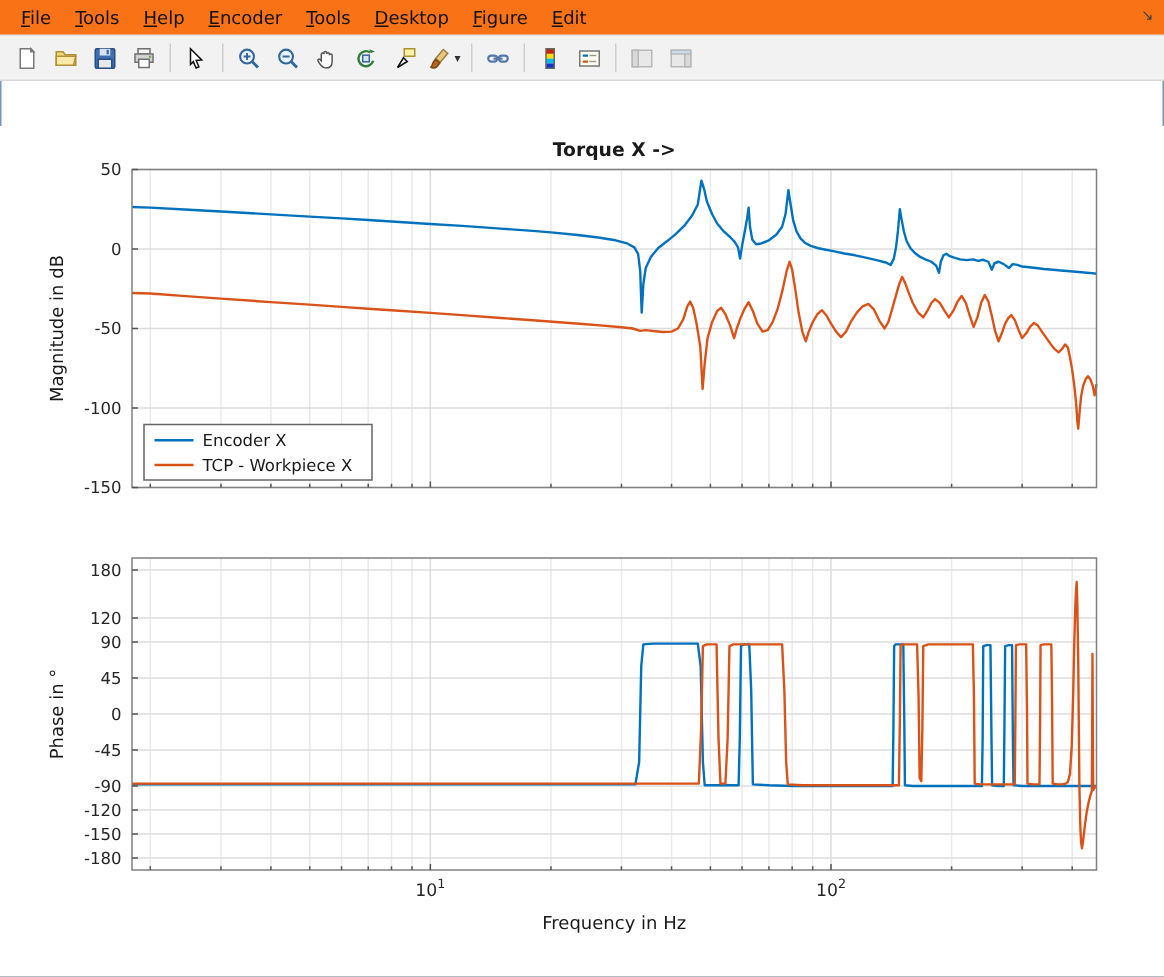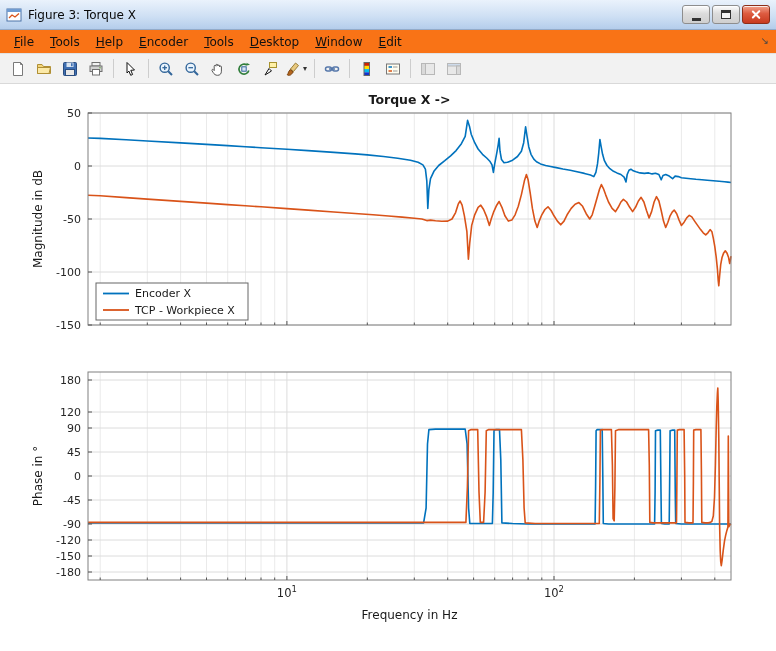--- a/index.html
+++ b/index.html
@@ -61,49 +61,30 @@
   .caret{font-size:8px;color:#333;margin-left:1px;line-height:1;}
   
   .figure-canvas{position:absolute;left:0;top:84px;width:776px;height:567px;background:#fff;}
   .figure-canvas svg text{font-family:"DejaVu Sans","Liberation Sans",sans-serif;}
 </style>
 </head>
 <body>
 
 <div class="window" data-name="figure-window">
 
-  <div class="titlebar" data-name="titlebar">
-    <svg class="app-icon" viewBox="0 0 16 16" data-name="figure-app-icon">
-      <rect x="1" y="2" width="14" height="12" fill="#ffffff" stroke="#4a72a8"></rect>
-      <rect x="1" y="2" width="14" height="3" fill="#6f9bd1"></rect>
-      <polyline points="3,11 6,8 9,10 13,6.5" fill="none" stroke="#D95319" stroke-width="1.3"></polyline>
-    </svg>
-    <span class="title-text" data-name="window-title">Figure 3: Torque X</span>
-    <div class="win-buttons" data-name="window-buttons">
-        <div class="win-btn" data-name="minimize-button">
-          <span class="glyph" data-name="minimize-icon"></span>
-        </div>
-        <div class="win-btn" data-name="maximize-button">
-          <span class="glyph" data-name="maximize-icon"></span>
-        </div>
-        <div class="win-btn" data-name="close-button">
-          <span class="glyph" data-name="close-icon"></span>
-        </div>
-      </div>
-  </div>
 
   <div class="menubar" data-name="menubar">
     <div data-name="menubar-items" style="display:flex;align-items:center;">
         <div class="menu-item" data-name="menu-file">File</div>
         <div class="menu-item" data-name="menu-edit">Tools</div>
         <div class="menu-item" data-name="menu-view">Help</div>
         <div class="menu-item" data-name="menu-insert">Encoder</div>
         <div class="menu-item" data-name="menu-tools">Tools</div>
         <div class="menu-item" data-name="menu-desktop">Desktop</div>
-        <div class="menu-item" data-name="menu-window">Window</div>
+        <div class="menu-item" data-name="menu-window">Figure</div>
         <div class="menu-item" data-name="menu-help">Edit</div>
       </div>
     <span class="menubar-corner" data-name="menubar-corner-arrow-icon">↘</span>
   </div>
 
   <div class="toolbar" data-name="toolbar">
       <div class="tb-btn" data-name="new-figure-button">
         <svg viewBox="0 0 16 16" data-name="new-figure-icon">
           <path d="M3.5 1.5h7l2 2v11h-9z" fill="#fff" stroke="#7a7a7a"></path>
           <path d="M10.5 1.5v2h2z" fill="#cfe0f2" stroke="#7a7a7a"></path>

